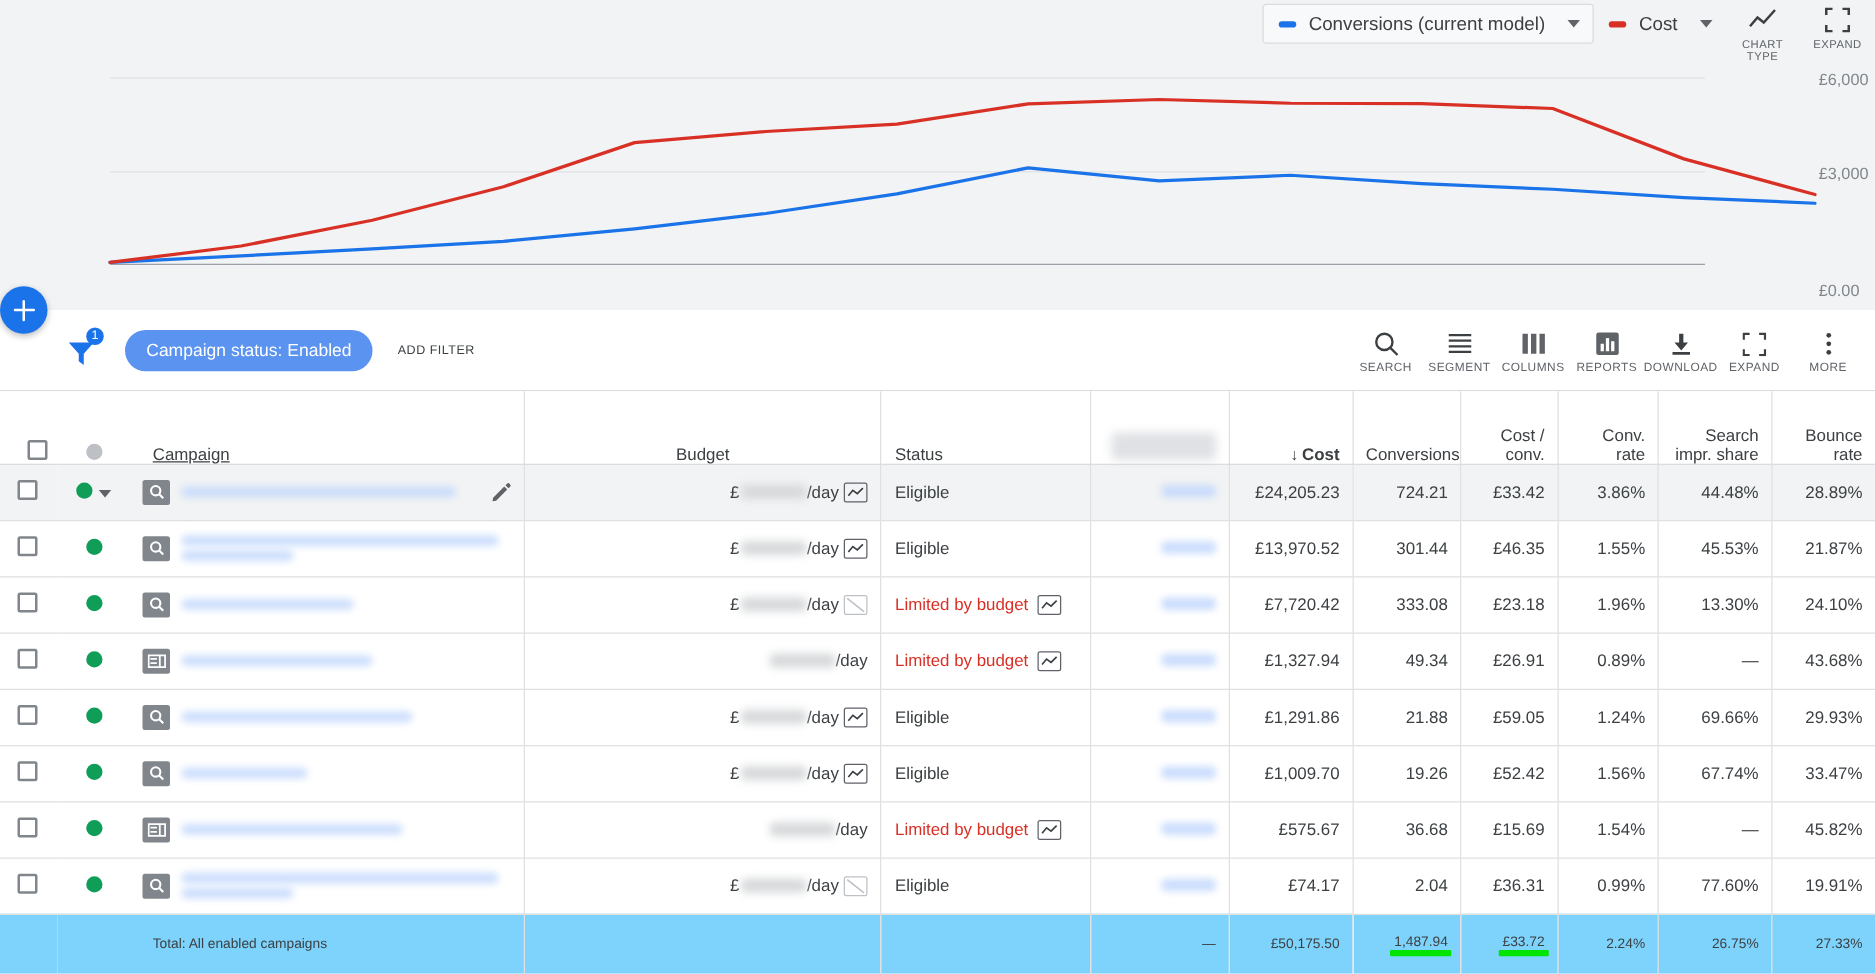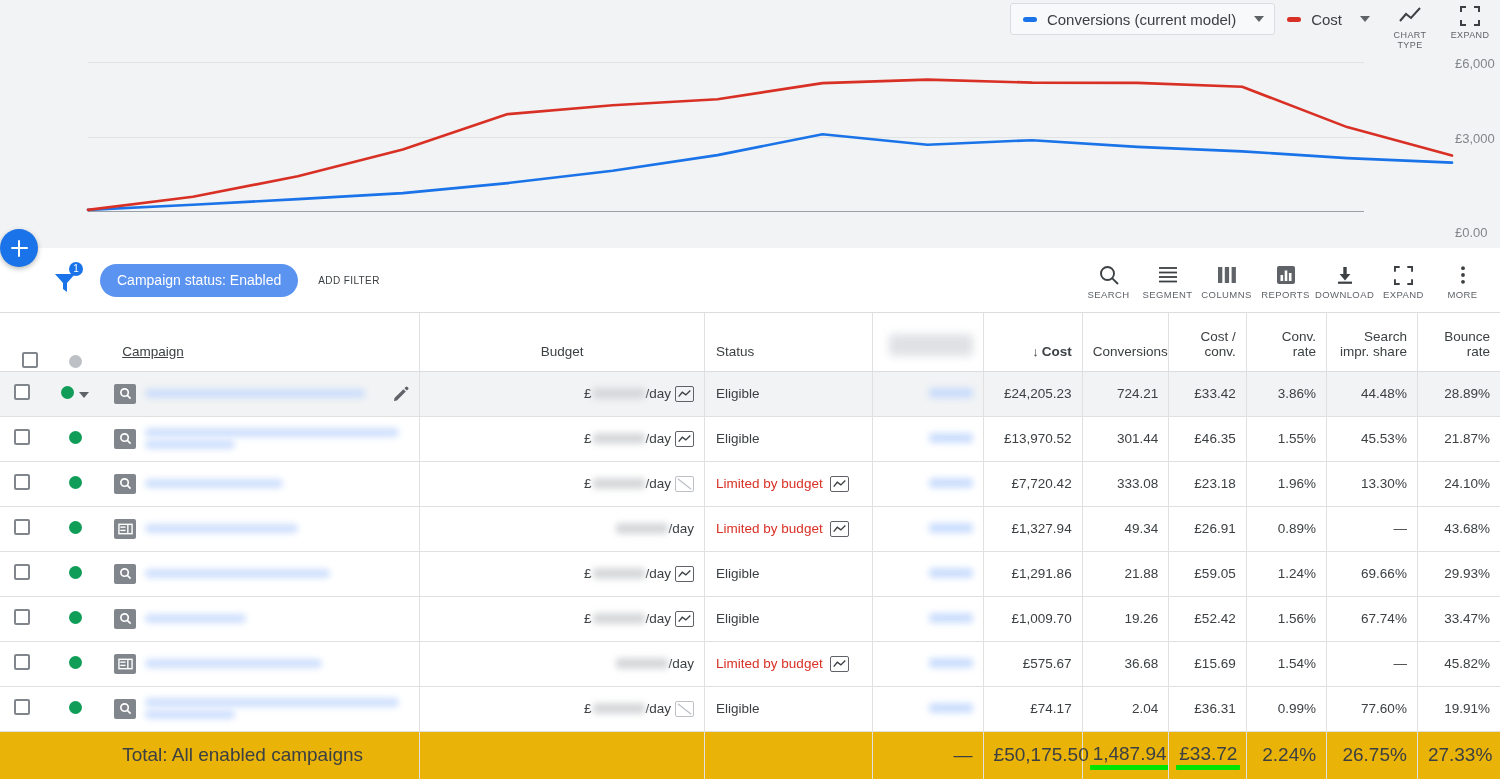--- a/index.html
+++ b/index.html
@@ -108,21 +108,21 @@
   .c-bud   { width: 276px; }
   .c-status{ width: 163px; text-align: left; padding-left: 11px; }
   .c-blur  { width: 107px; text-align: right; }
   .c-cost  { width: 96px;  text-align: right; }
   .c-conv  { width: 84px;  text-align: right; overflow: hidden; }
   .c-cpc   { width: 75px;  text-align: right; }
   .c-rate  { width: 78px;  text-align: right; }
   .c-share { width: 88px;  text-align: right; }
   .c-bounce{ width: 80px;  text-align: right; border-right: none; }
 
-  thead th { border-bottom: 1px solid #dadce0; vertical-align: bottom; padding-bottom: 12px; }
+  thead th { border-bottom: 1px solid #dadce0; vertical-align: bottom; }
   .th-multi { line-height: 15px; }
   .sorted { font-weight: 700; }
   .sort-arrow { font-size: 13px; margin-right: 3px; font-weight: 400; }
 
   .chk {
     width: 16px; height: 16px; border: 2px solid #80868b; border-radius: 2px;
     display: inline-block; cursor: pointer; background: #fff;
   }
   .dot-grey { width: 13px; height: 13px; border-radius: 50%; background: #bdc1c6; display: inline-block; }
   .dot-green { width: 13px; height: 13px; border-radius: 50%; background: #0f9d58; display: inline-block; }
@@ -157,21 +157,21 @@
   .mini-chart.off { border-color: #bdc1c6; }
   .pencil { width: 16px; height: 16px; flex: none; cursor: pointer; }
   .status-el { color: #3c4043; }
   .status-lim { color: #d93025; }
   .status-cell { display: flex; align-items: center; gap: 7px; }
   .blurval {
     display: inline-block; width: 44px; height: 10px; border-radius: 4px;
     background: #c6dafc; filter: blur(3px); opacity: .9;
   }
   .row-sel td { background: #f1f3f4; }
-  .total-row td { background: #eab308; border-bottom: none; height: 48px; font-size: 19px; }
+  .total-row td { background: #7dd3fc; border-bottom: none; height: 48px; font-size: 11px; }
   .hl { position: relative; display: inline-block; padding-bottom: 2px; }
   .hl::after {
     content: ""; position: absolute; left: -3px; right: -3px; bottom: -3px;
     height: 5px; background: #00e400; border-radius: 1px;
   }
   .blurhdr {
     display: inline-block; width: 84px; height: 22px; border-radius: 4px;
     background: #dadce0; filter: blur(4px); opacity: .85;
   }
 </style>

